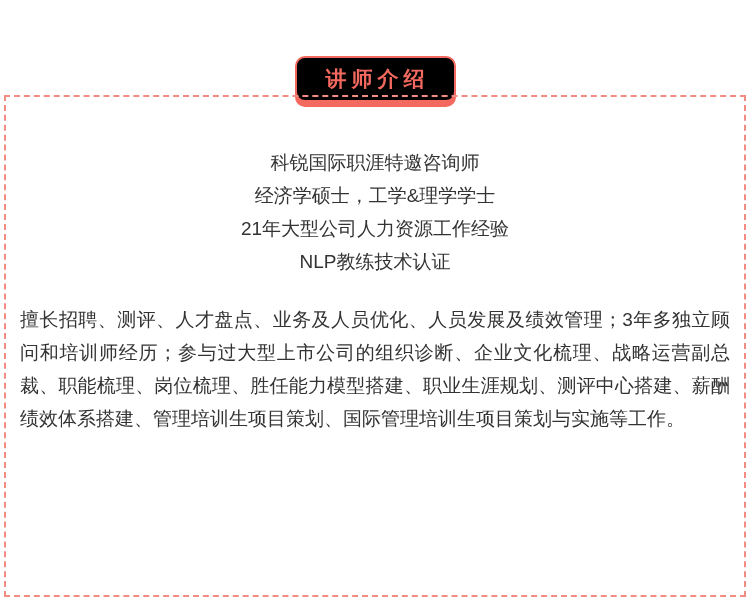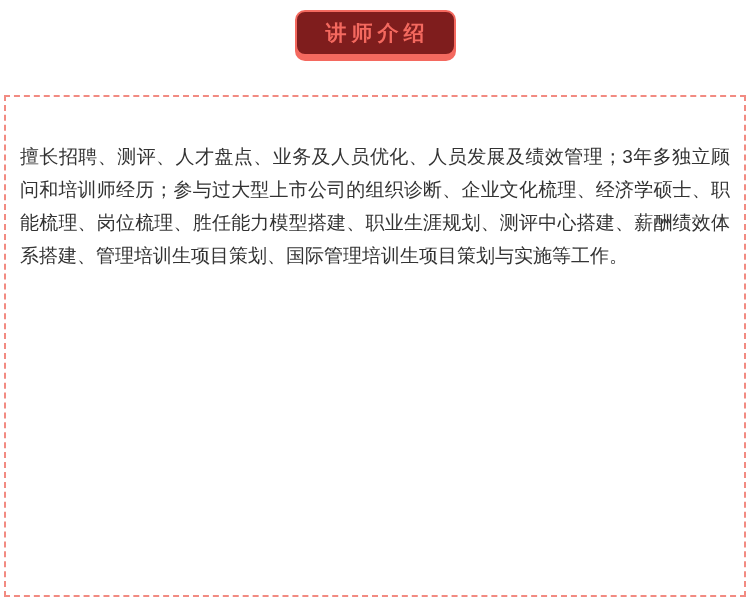--- a/index.html
+++ b/index.html
@@ -20,30 +20,31 @@
   .badge-wrap {
     position: absolute;
     top: 10px;
     left: 0;
     width: 100%;
     display: flex;
     justify-content: center;
   }
   .badge {
     display: inline-block;
-    background: #7f1d1d;
+    background: #000000;
     border: 2px solid #f4695f;
     border-radius: 10px;
     box-shadow: 0 5px 0 0 #f4695f;
     color: #f4695f;
     font-size: 21px;
     font-weight: bold;
     letter-spacing: 5px;
     padding: 9px 24px 9px 29px; 
     line-height: 24px;
+    margin-top: 46px;
   }
   
   .card {
     position: absolute;
     left: 4px;
     right: 4px;
     top: 95px;
     bottom: 4px;
     border: 2px dashed #f République28b82;
     border: 2px dashed #f28b82;
@@ -86,19 +87,25 @@
 
 <div class="page">
 
   <div class="badge-wrap">
     <div class="badge">讲师介绍</div>
   </div>
 
   <div class="card">
 
 
+    <div class="credentials">
+      <span class="credential-line">科锐国际职涯特邀咨询师</span>
+      <span class="credential-line">经济学硕士，工学&amp;理学学士</span>
+      <span class="credential-line">21年大型公司人力资源工作经验</span>
+      <span class="credential-line">NLP教练技术认证</span>
+    </div>
 
 
-    <p class="bio p2">擅长招聘、测评、人才盘点、业务及人员优化、人员发展及绩效管理；3年多独立顾问和培训师经历；参与过大型上市公司的组织诊断、企业文化梳理、经济学硕士、职能梳理、岗位梳理、胜任能力模型搭建、职业生涯规划、测评中心搭建、薪酬绩效体系搭建、管理培训生项目策划、国际管理培训生项目策划与实施等工作。</p>
+    <p class="bio p2">擅长招聘、测评、人才盘点、业务及人员优化、人员发展及绩效管理；3年多独立顾问和培训师经历；参与过大型上市公司的组织诊断、企业文化梳理、战略运营副总裁、职能梳理、岗位梳理、胜任能力模型搭建、职业生涯规划、测评中心搭建、薪酬绩效体系搭建、管理培训生项目策划、国际管理培训生项目策划与实施等工作。</p>
 
   </div>
 
 </div>
 
 </body></html>

